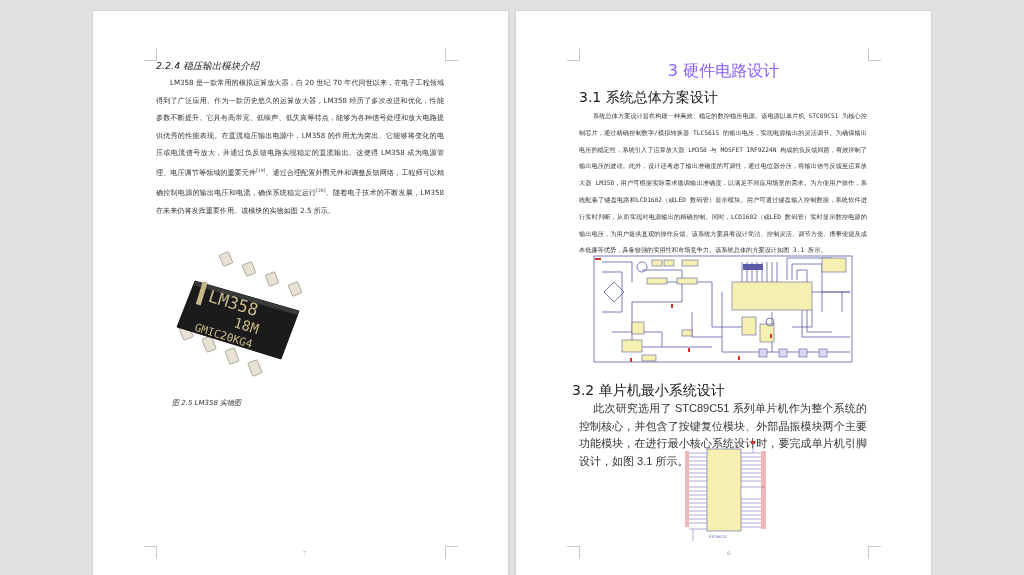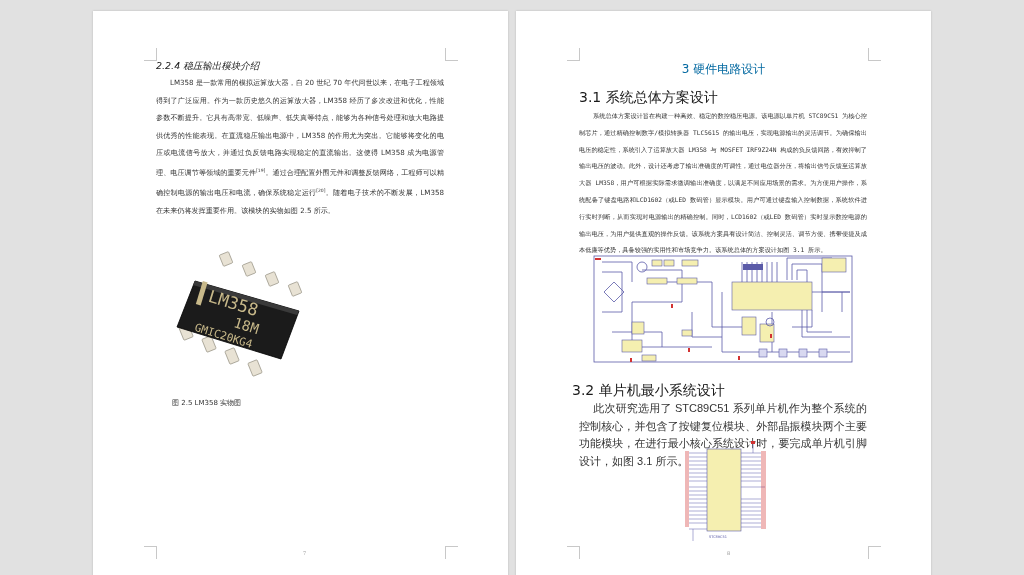--- a/index.html
+++ b/index.html
@@ -22,24 +22,24 @@
   .c-bl { border-right-width:1px; border-top-width:1px; }
   .c-br { border-left-width:1px; border-top-width:1px; }
 
   .h3 { position:absolute; font-size:9.5px; color:#1a1a1a; font-family:"DejaVu Sans",sans-serif;font-style:italic; }
   .para {
     position:absolute; font-size:7.1px; line-height:17.6px; color:#333;
     text-align:justify; font-family:"DejaVu Sans",sans-serif;
   }
   .para .ind { display:inline-block; width:14px; }
   .para sup { font-size:4.5px; }
-  .caption { position:absolute; font-size:7px; color:#333; font-family:"DejaVu Sans",sans-serif; }
+  .caption { position:absolute; font-size:7px; color:#333; font-family:"DejaVu Sans",sans-serif;font-style:italic; }
   .pagenum { position:absolute; font-size:5px; color:#999; }
 
-  .h1 { position:absolute; font-size:12px; color:#0369a1; text-align:center; font-family:"DejaVu Sans",sans-serif; }
+  .h1 { position:absolute; font-size:16px; color:#8b5cf6; text-align:center; font-family:"DejaVu Sans",sans-serif; }
   .h2 { position:absolute; font-size:14px; color:#1a1a1a; font-family:"DejaVu Sans",sans-serif; }
   .para2 {
     position:absolute; font-size:6.2px; line-height:16.8px; color:#333;
     text-align:justify; font-family:"DejaVu Sans Mono",monospace;
   }
   .para3 {
     position:absolute; font-size:11px; line-height:17.6px; color:#333;
     text-align:justify; font-family:Liberation Sans, sans-serif;
   }
   .para2 .ind, .para3 .ind { display:inline-block; width:14px; }

